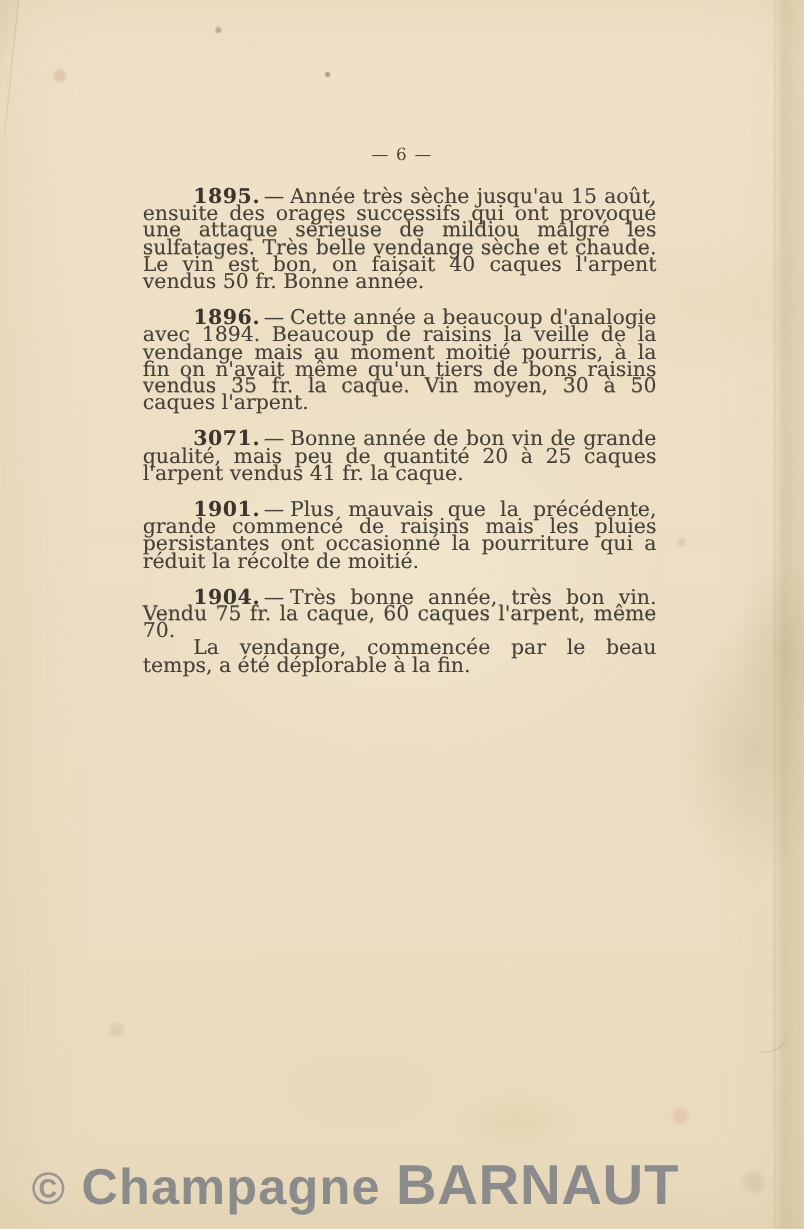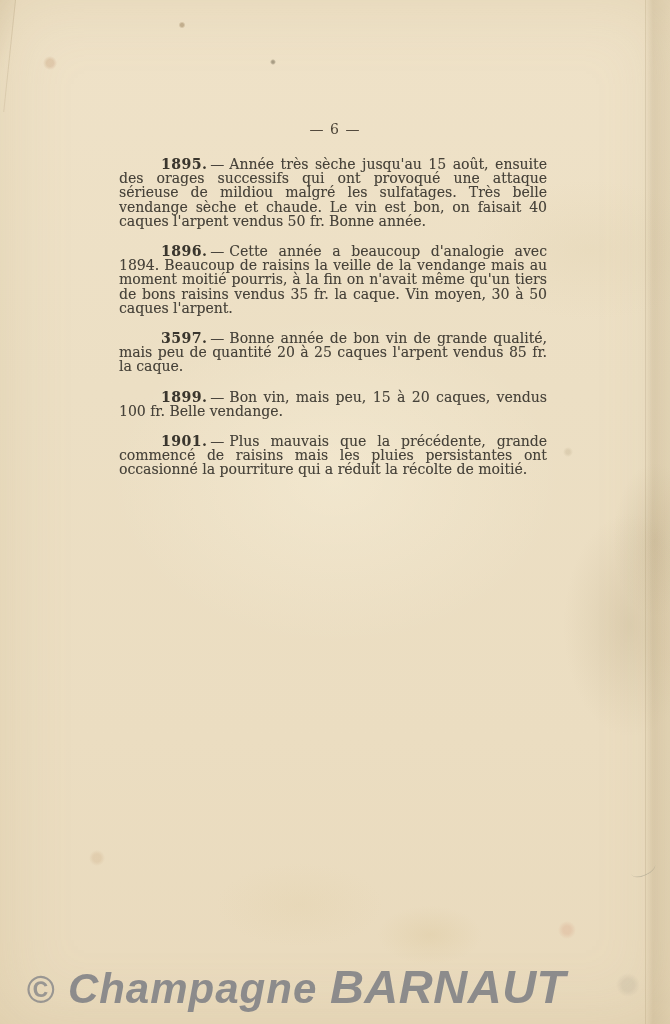--- a/index.html
+++ b/index.html
@@ -64,40 +64,39 @@
   .page-number {
     position: absolute; top: 121px; left: 0; width: 670px;
     text-align: center;
     font-size: 14px;
     color: #4d4538;
     letter-spacing: 1px;
   }
   .content {
     position: absolute; left: 119px; top: 157px; width: 428px;
     text-align: justify;
-    font-size: 14px;
+    font-size: 17px;
     line-height: 14.2px;
     color: #46423a;
     text-shadow: 0.2px 0.2px 0.3px rgba(72,62,46,0.35);
   }
   .content p { margin: 0; text-indent: 42px; }
   .entry { margin-bottom: 16px; }
   .year { font-weight: bold; color: #3a362e; letter-spacing: 0.5px; }
   .dash { padding: 0 5px 0 3px; }
   .watermark {
     position: absolute; left: 0; bottom: 10px; width: 592px;
     text-align: center;
     font-family: "Liberation Sans", sans-serif;
     font-weight: bold;
     font-size: 42px;
     letter-spacing: 1px;
     color: rgba(110,113,124,0.75);
     white-space: nowrap;
     pointer-events: none;
-    font-style: italic;
   }
   .watermark .copy { font-size: 38px; opacity: 0.85; }
   .watermark .brand { font-size: 47px; letter-spacing: 0.5px; }
 </style>
 </head>
 <body>
 
 <div class="paper"></div>
 <div class="sheen"></div>
 <div class="stains"></div>
@@ -113,36 +112,37 @@
   <div class="entry">
     <p><span class="year">1895.</span><span class="dash">—</span><span>Année très sèche jusqu'au 15 août, ensuite des orages successifs qui ont provoqué une attaque sérieuse de mildiou malgré les sulfatages. Très belle vendange sèche et chaude. Le vin est bon, on faisait 40 caques l'arpent vendus 50 fr. Bonne année.</span></p>
   </div>
 
   <div class="entry">
     <p><span class="year">1896.</span><span class="dash">—</span><span>Cette année a beaucoup d'analogie avec 1894. Beaucoup de raisins la veille de la vendange mais au moment moitié pourris, à la fin on n'avait même qu'un tiers de bons raisins vendus 35 fr. la caque. Vin moyen, 30 à 50 caques l'arpent.</span></p>
   </div>
 
 
   <div class="entry">
-    <p><span class="year">3597.</span><span class="dash">—</span><span>Bonne année de bon vin de grande qualité, mais peu de quantité 20 à 25 caques l'arpent vendus 85 fr. la caque.</span></p>
+    <p><span class="year">3071.</span><span class="dash">—</span><span>Bonne année de bon vin de grande qualité, mais peu de quantité 20 à 25 caques l'arpent vendus 41 fr. la caque.</span></p>
   </div>
 
-  <div class="entry">
-    <p><span class="year">1899.</span><span class="dash">—</span><span>Bon vin, mais peu, 15 à 20 caques, vendus 100 fr. Belle vendange.</span></p>
-  </div>
 
   <div class="entry">
   </div>
 
   <div class="entry">
     <p><span class="year">1901.</span><span class="dash">—</span><span>Plus mauvais que la précédente, grande commencé de raisins mais les pluies persistantes ont occasionné la pourriture qui a réduit la récolte de moitié.</span></p>
   </div>
 
 
 
+  <div class="entry">
+    <p><span class="year">1904.</span><span class="dash">—</span><span>Très bonne année, très bon vin. Vendu 75 fr. la caque, 60 caques l'arpent, même 70.</span></p>
+    <p>La vendange, commencée par le beau temps, a été déplorable à la fin.</p>
+  </div>
 
 </div>
 
 <div class="watermark">
   <span class="copy">©</span>
   <span>Champagne</span>
   <span class="brand">BARNAUT</span>
 </div>
 
 </body></html>

